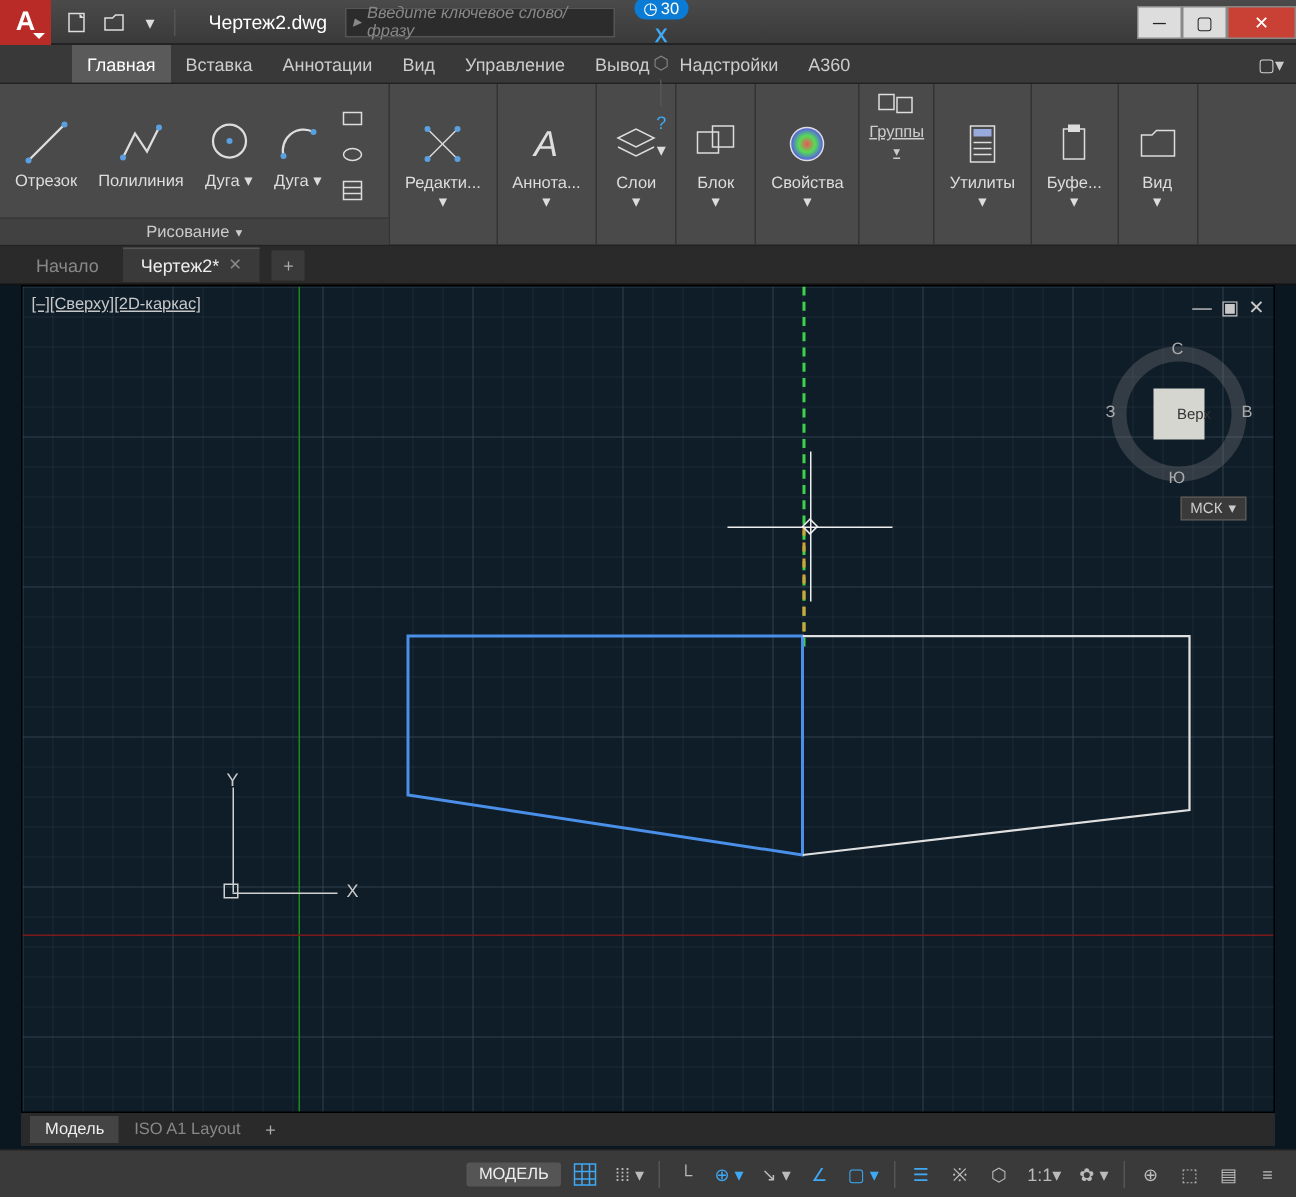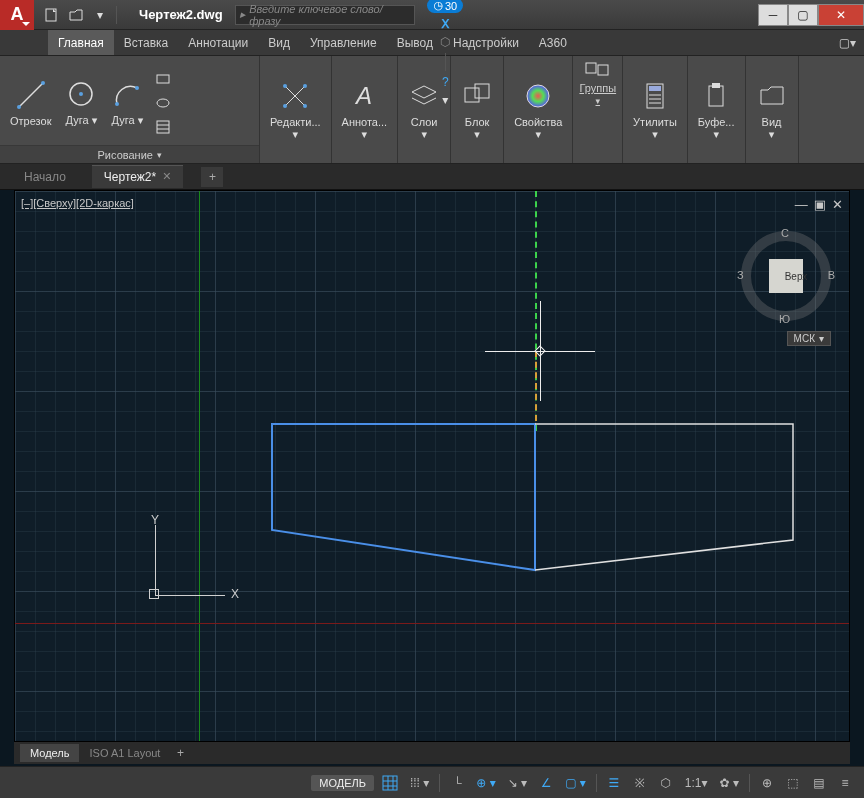--- a/index.html
+++ b/index.html
@@ -5,21 +5,21 @@
 * { box-sizing: border-box; margin: 0; padding: 0; font-family: "Segoe UI", Tahoma, sans-serif; }
 body { background: #0b1720; width: 864px; height: 798px; overflow: hidden; position: relative; font-size: 12px; color: #ccc; }
 
 
 .titlebar { height: 30px; background: linear-gradient(#4a4a4a, #3a3a3a); display: flex; align-items: center; border-bottom: 1px solid #222; }
 .app-logo { width: 34px; height: 30px; background: #b92b27; display: flex; align-items: center; justify-content: center; color: #fff; font-weight: bold; font-size: 18px; position: relative; }
 .app-logo::after { content: ""; position: absolute; right: 4px; bottom: 4px; border-left: 4px solid transparent; border-right: 4px solid transparent; border-top: 4px solid #fff; }
 .qat { display: flex; gap: 4px; padding: 0 8px; align-items: center; }
 .qat-btn { width: 20px; height: 20px; display: flex; align-items: center; justify-content: center; color: #ddd; cursor: pointer; }
 .qat-sep { width: 1px; height: 18px; background: #555; margin: 0 2px; }
-.titlebar-title { flex: 0 0 auto; padding: 0 12px; color: #fff; font-size: 13px; font-weight: bold; }
+.titlebar-title { flex: 0 0 auto; padding: 0 12px; color: #fff; font-size: 13px; }
 .search-box { flex: 0 0 180px; height: 20px; background: #2c2c2c; border: 1px solid #555; color: #888; font-style: italic; font-size: 11px; padding: 0 4px; display: flex; align-items: center; }
 .user-area { display: flex; align-items: center; gap: 4px; padding: 0 6px; color: #ddd; flex-direction: column; }
 .sep-v { width: 1px; height: 18px; background: #555; margin: 0 4px; }
 .cloud-badge { background: #0a7cd5; color: #fff; border-radius: 8px; padding: 1px 6px; font-size: 11px; display: flex; align-items: center; gap: 2px; }
 .win-controls { margin-left: auto; display: flex; }
 .win-btn { width: 30px; height: 22px; display: flex; align-items: center; justify-content: center; background: #ddd; border: 1px solid #888; color: #222; font-size: 12px; }
 .win-btn.close { background: #c94135; color: #fff; width: 46px; }
 
 
 .ribbon-tabs { height: 26px; background: #393939; display: flex; align-items: stretch; padding-left: 48px; border-bottom: 1px solid #222; }
@@ -36,21 +36,21 @@
 .big-btn { display: flex; flex-direction: column; align-items: center; gap: 4px; padding: 2px 4px; cursor: pointer; }
 .big-btn .ico { width: 32px; height: 32px; display: flex; align-items: center; justify-content: center; }
 .big-btn .lbl { font-size: 11px; color: #ddd; text-align: center; white-space: nowrap; }
 .small-col { display: flex; flex-direction: column; gap: 4px; }
 .small-btn { width: 20px; height: 20px; display: flex; align-items: center; justify-content: center; cursor: pointer; }
 .panel.groups { align-items: center; justify-content: flex-start; text-decoration: underline; }
 .panel.groups .panel-body { flex-direction: column; gap: 2px; }
 
 
 .dwg-tabs { height: 26px; background: #2a2a2a; display: flex; align-items: center; padding-left: 12px; gap: 0; border-bottom: 1px solid #111; }
-.dwg-tab { padding: 4px 12px; color: #888; font-size: 12px; display: flex; align-items: flex-start; gap: 6px; cursor: pointer; margin-right: 14px; }
+.dwg-tab { padding: 4px 12px; color: #888; font-size: 12px; display: flex; align-items: flex-start; gap: 6px; cursor: pointer; margin-right: 4px; }
 .dwg-tab.active { background: #3a3a3a; color: #eee; border-top: 1px solid #555; }
 .dwg-tab .close-x { color: #888; font-size: 11px; }
 .dwg-add { width: 22px; height: 20px; background: #3a3a3a; display: flex; align-items: center; justify-content: center; color: #aaa; margin-left: 4px; cursor: pointer; }
 
 
 .canvas-wrap { position: absolute; top: 190px; left: 14px; right: 14px; bottom: 56px; background: #0f1d28; border: 1px solid #000; overflow: hidden; }
 .vp-label { position: absolute; top: 6px; left: 6px; color: #c8c8c8; font-size: 11px; text-decoration: underline; }
 .vp-controls { position: absolute; top: 6px; right: 6px; display: flex; gap: 6px; color: #c8c8c8; }
 .vp-controls span { cursor: pointer; font-size: 13px; }
 
@@ -194,20 +194,30 @@
               <line x1="4" y1="28" x2="28" y2="4" stroke="#ddd" stroke-width="1.5"></line>
               <circle cx="4" cy="28" r="2" fill="#5aa0e0"></circle>
               <circle cx="28" cy="4" r="2" fill="#5aa0e0"></circle>
             </svg>
           </div>
         <div class="lbl">Отрезок</div>
       </div>
       <div class="big-btn">
         <div class="ico">
             <svg width="32" height="32">
+              <polyline points="4,26 12,10 20,22 28,6" fill="none" stroke="#ddd" stroke-width="1.5"></polyline>
+              <circle cx="4" cy="26" r="2" fill="#5aa0e0"></circle>
+              <circle cx="28" cy="6" r="2" fill="#5aa0e0"></circle>
+            </svg>
+          </div>
+        <div class="lbl">Полилиния</div>
+      </div>
+      <div class="big-btn">
+        <div class="ico">
+            <svg width="32" height="32">
               <circle cx="16" cy="16" r="11" fill="none" stroke="#ddd" stroke-width="1.5"></circle>
               <circle cx="16" cy="16" r="2" fill="#5aa0e0"></circle>
             </svg>
           </div>
         <div class="lbl"><span>Дуга</span> <span class="arrow">▾</span></div>
       </div>
       <div class="big-btn">
         <div class="ico">
             <svg width="32" height="32">
               <path d="M6 26 A 14 14 0 0 1 26 10" fill="none" stroke="#ddd" stroke-width="1.5"></path>

